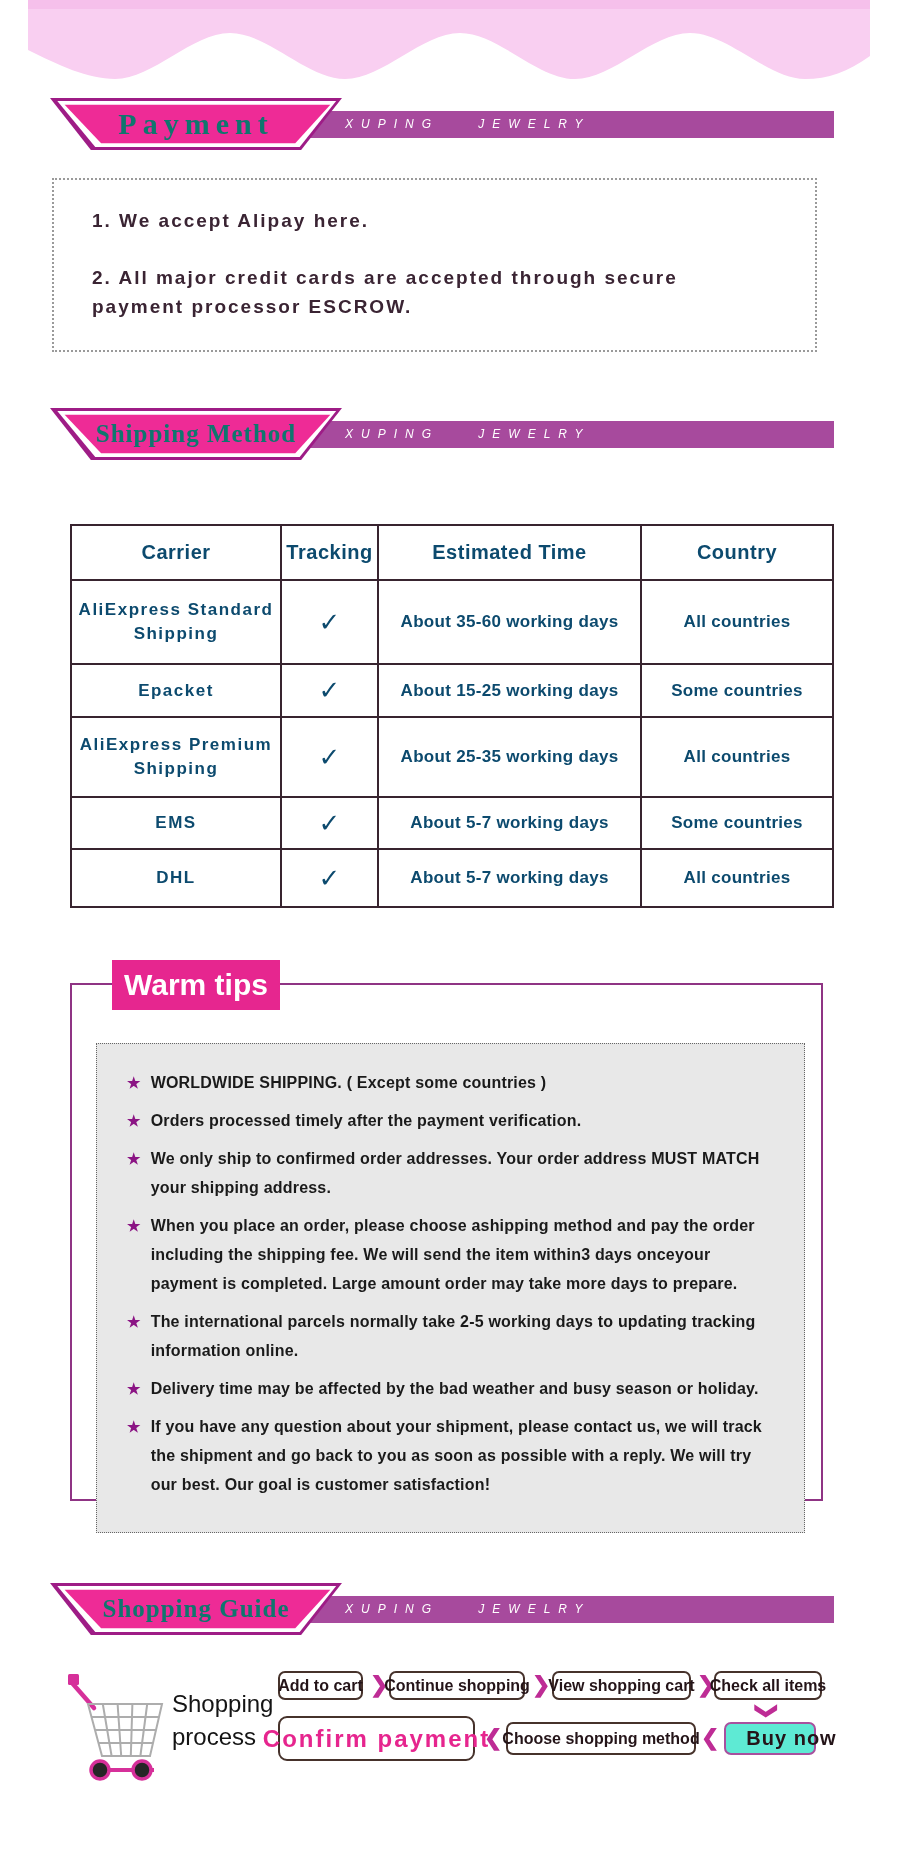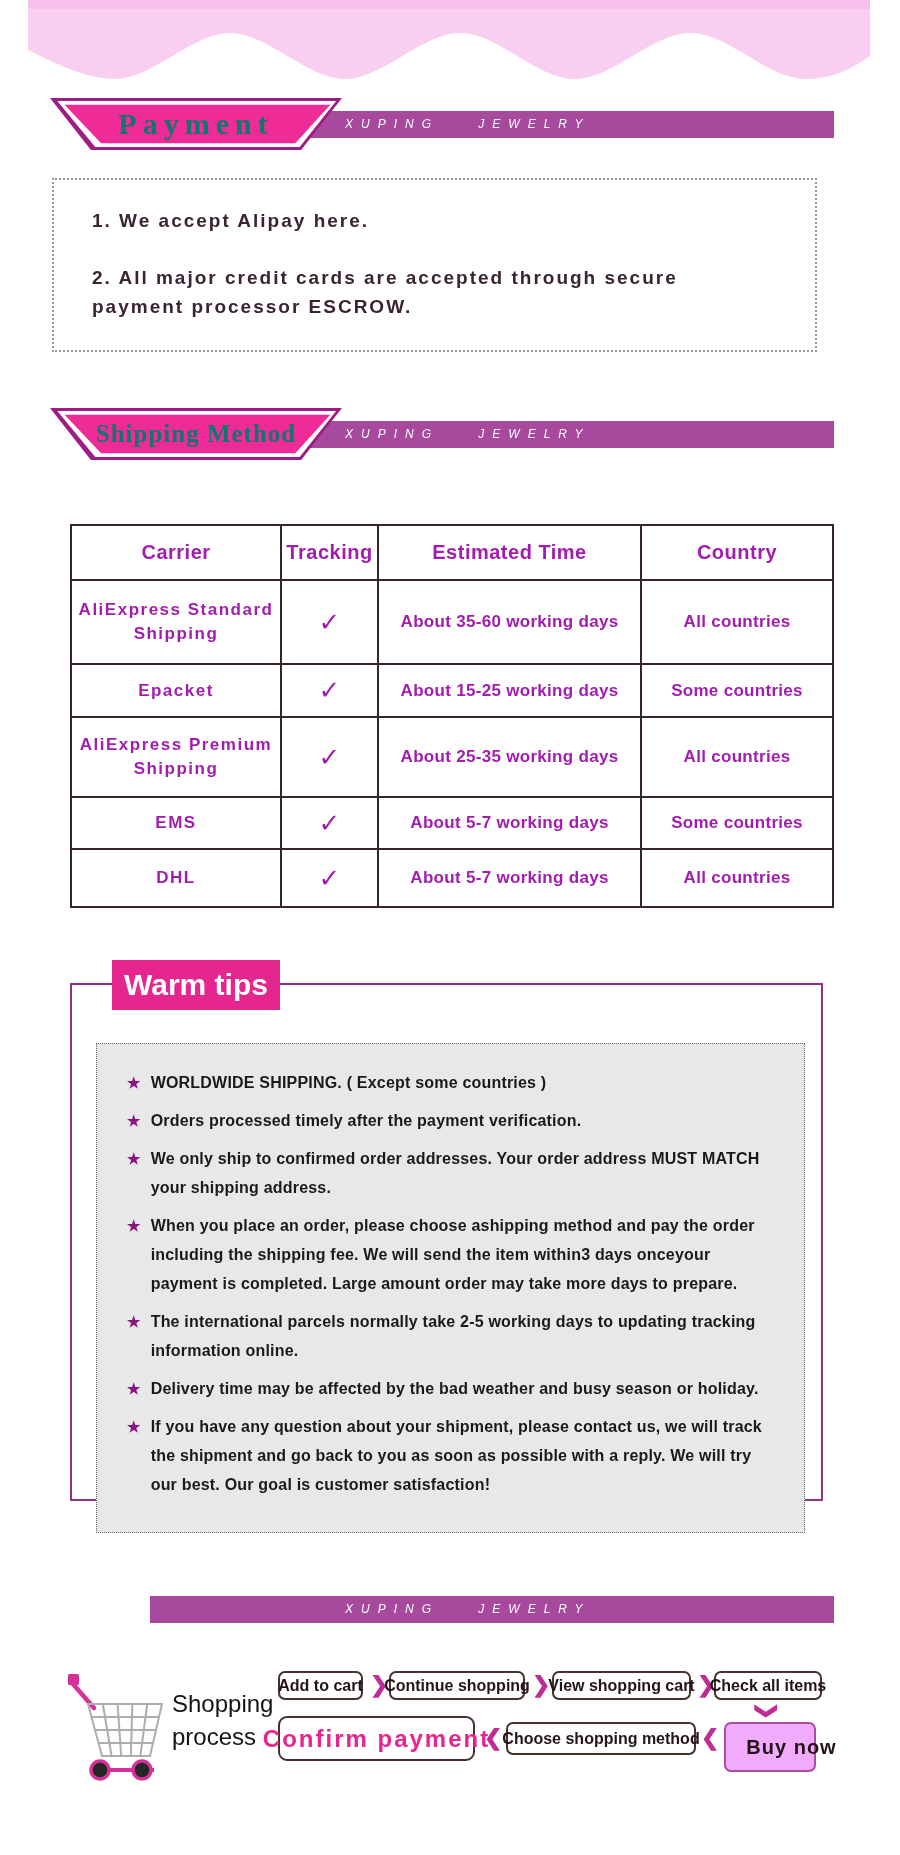--- a/index.html
+++ b/index.html
@@ -28,21 +28,21 @@
   .payment-box { position:absolute; left:52px; top:178px; width:765px; height:174px;
                  border:2px dotted #9a9a9a; box-sizing:border-box; padding:26px 38px 0 38px; }
   .payment-box p { margin:0 0 28px 0; font-size:19px; font-weight:bold; letter-spacing:2px;
                    line-height:29px; color:#3A2433; }
 
   
   .ship-intro { position:absolute; left:62px; top:488px; font-size:22px; font-weight:bold;
                 letter-spacing:0.3px; color:#1E1218; }
   table.ship { position:absolute; left:70px; top:524px; border-collapse:collapse; table-layout:fixed; }
   table.ship td, table.ship th { border:2px solid #38242F; text-align:center; vertical-align:middle;
-                                 color:#a21caf; padding:0 2px; }
+                                 color:#0c4a6e; padding:0 2px; }
   table.ship th { font-size:20px; letter-spacing:0.5px; }
   .cell-carrier { font-size:17px; font-weight:bold; letter-spacing:1.5px; line-height:24px; }
   .cell-check { font-size:26px; font-weight:normal; }
   .cell-txt { font-size:17px; font-weight:bold; letter-spacing:0.3px; }
 
   
   .tips-frame { position:absolute; left:70px; top:983px; width:753px; height:518px;
                 border:2px solid #8F3484; box-sizing:border-box; }
   .tips-label { position:absolute; left:112px; top:960px; width:168px; height:50px; background:#E6268F;
                 display:flex; align-items:center; justify-content:center; color:#fff;
@@ -55,21 +55,21 @@
 
   
   .cart-icon { position:absolute; left:62px; top:1670px; }
   .process-label { position:absolute; left:172px; top:1687px; width:120px; font-size:24px;
                    line-height:33px; color:#141414; }
   .flow-btn { position:absolute; box-sizing:border-box; height:29px; background:#fff;
               border:2px solid #46322B; border-radius:7px; display:flex; align-items:center;
               justify-content:center; font-size:16px; font-weight:bold; color:#241418; white-space:nowrap; }
   .flow-btn.tall { height:45px; font-size:24px; color:#E6258E; letter-spacing:2px; border-radius:9px; }
   .flow-btn.mid { height:33px; }
-  .flow-btn.buy { height:50px; background:#f0abfc; border-color:#A8509E; font-size:20px; letter-spacing:1px;padding-left:43px; }
+  .flow-btn.buy { height:33px; background:#5eead4; border-color:#A8509E; font-size:20px; letter-spacing:1px;padding-left:43px; }
   .chev { position:absolute; color:#BE2C95; font-size:22px; font-weight:bold; line-height:22px; }
   .chev.down { transform:rotate(90deg); }
 </style>
 </head>
 <body>
 
 <div id="page">
 
   <div class="wave-band">
     <svg width="842" height="92" viewBox="0 0 842 92" xmlns="http://www.w3.org/2000/svg">
@@ -184,20 +184,26 @@
     </div>
     <div class="tip">
       <span class="star">★</span>
       <span>If you have any question about your shipment, please contact us, we will track the shipment and go back to you as soon as possible with a reply. We will try our best. Our goal is customer satisfaction!</span>
     </div>
   </div>
 
   <div class="banner" style="top:1583px">
     <div class="bar">
       <span class="brand">XUPING JEWELRY</span>
+    </div>
+    <div class="ribbon">
+      <div class="rb back"></div>
+      <div class="rb white"></div>
+      <div class="rb front"></div>
+      <span class="rb-title med">Shopping Guide</span>
     </div>
   </div>
 
   <div class="cart-icon">
     <svg width="105" height="118" viewBox="0 0 105 118" xmlns="http://www.w3.org/2000/svg">
       <rect x="6" y="4" width="11" height="11" rx="1.5" fill="#D6309A"></rect>
       <path d="M11,14 L32,38" stroke="#D6309A" stroke-width="4.5" stroke-linecap="round" fill="none"></path>
       <g stroke="#ADADAD" stroke-width="2" fill="none">
         <polygon points="26,34 100,34 88,86 40,86"></polygon>
         <line x1="29.5" y1="47" x2="97" y2="47"></line>

